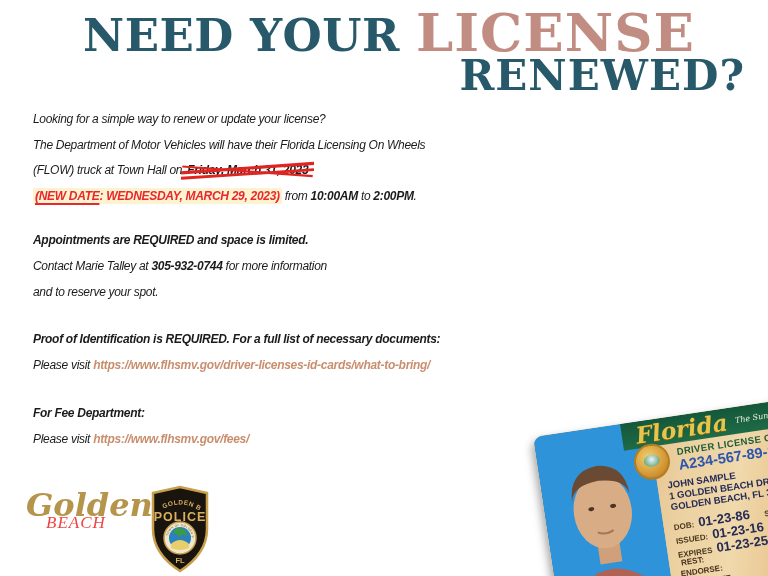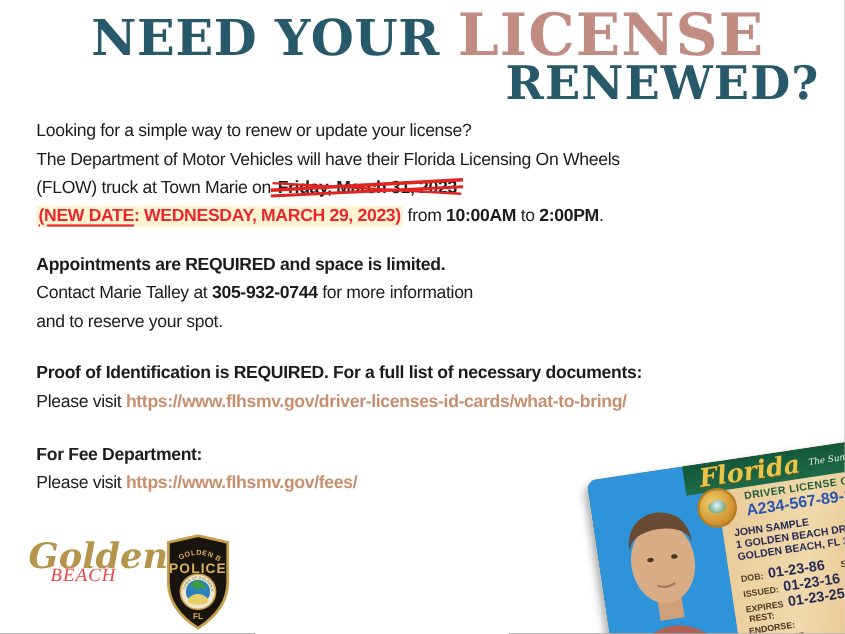--- a/index.html
+++ b/index.html
@@ -9,21 +9,21 @@
   }
   
   .title-block { position:absolute; left:35px; top:6px; right:23px; }
   .title-line1 { font-family:"DejaVu Serif", serif; font-weight:bold; line-height:1; white-space:nowrap; }
   .t-need { font-size:45px; color:#27596a; letter-spacing:0.5px;margin-left:48px; }
   .t-license { font-size:53px; color:#c18d82; letter-spacing:1px; }
   .title-line2 { font-family:"DejaVu Serif", serif; font-weight:bold; font-size:42px;
     color:#27596a; text-align:right; margin-top:-8px; letter-spacing:1px; }
   
   .body-text { position:absolute; left:33px; top:107px; width:722px;
-    font-size:16px; line-height:25.6px; letter-spacing:-0.3px; }
+    font-size:12px; line-height:25.6px; letter-spacing:-0.3px;font-style:italic; }
   .line { white-space:nowrap; }
   .b { font-weight:bold; }
   .sect { margin-top:0; }
   .sect + .sect { margin-top:19px; }
   .sect-proof { margin-top:22px !important; }
   .sect-fees  { margin-top:23px !important; }
   .old-date { font-weight:bold; position:relative; display:inline-block; padding:0 2px; }
   .old-date .scribble { position:absolute; left:-4px; top:0; width:calc(100% + 8px); height:100%; pointer-events:none; }
   .new-date { background:#fdf3d1; color:#e8282c; font-weight:bold; padding:1px 2px; }
   .new-date .u { text-decoration:underline; text-underline-offset:3px; text-decoration-thickness:2px; }
@@ -76,21 +76,21 @@
   <div class="title-block">
     <div class="title-line1"><span class="t-need">NEED YOUR </span><span class="t-license">LICENSE</span></div>
     <div class="title-line2">RENEWED?</div>
   </div>
 
   <div class="body-text">
 
     <div class="sect">
       <div class="line">Looking for a simple way to renew or update your license?</div>
       <div class="line">The Department of Motor Vehicles will have their Florida Licensing On Wheels</div>
-      <div class="line"><span>(FLOW) truck at Town Marie on </span><span class="old-date"><span>Friday, March 31, 2023</span><svg class="scribble" viewBox="0 0 100 24" preserveAspectRatio="none">
+      <div class="line"><span>(FLOW) truck at Town Hall on </span><span class="old-date"><span>Friday, March 31, 2023</span><svg class="scribble" viewBox="0 0 100 24" preserveAspectRatio="none">
               <line x1="0" y1="14" x2="100" y2="5" stroke="#e02420" stroke-width="3"></line>
               <line x1="0" y1="19" x2="100" y2="11" stroke="#e02420" stroke-width="2.6"></line>
               <line x1="1" y1="8" x2="99" y2="17" stroke="#e02420" stroke-width="2"></line>
             </svg></span></div>
       <div class="line"><span class="new-date"><span class="u">(NEW DATE</span><span>: WEDNESDAY, MARCH 29, 2023)</span></span><span> from </span><span class="b">10:00AM</span><span> to </span><span class="b">2:00PM</span><span>.</span></div>
     </div>
 
     <div class="sect">
       <div class="line b">Appointments are REQUIRED and space is limited.</div>
       <div class="line"><span>Contact Marie Talley at </span><span class="b">305-932-0744</span><span> for more information</span></div>

